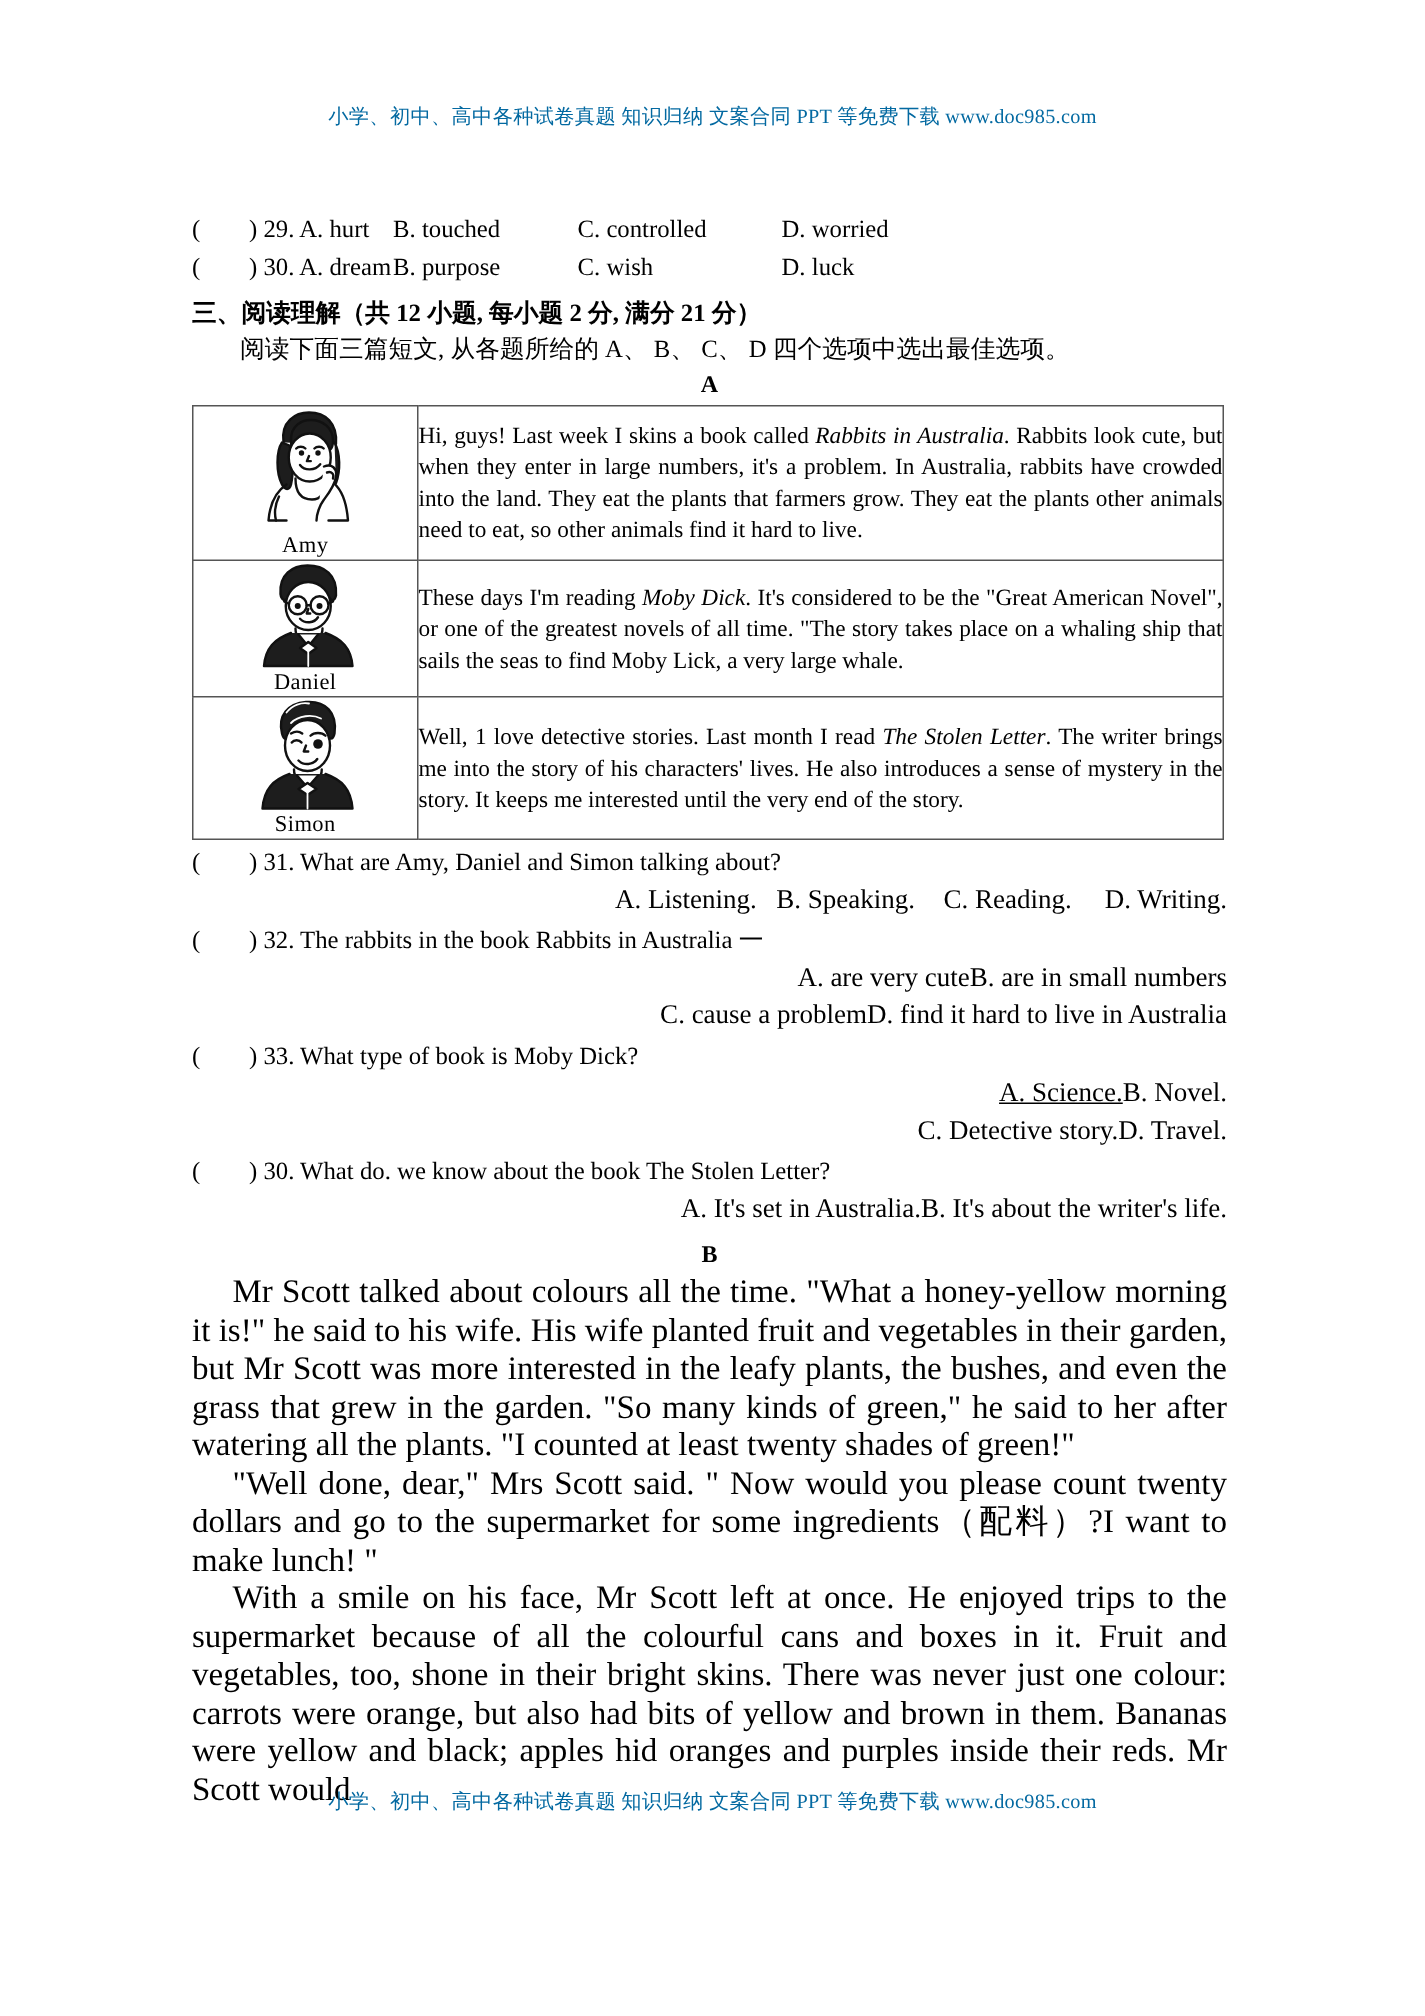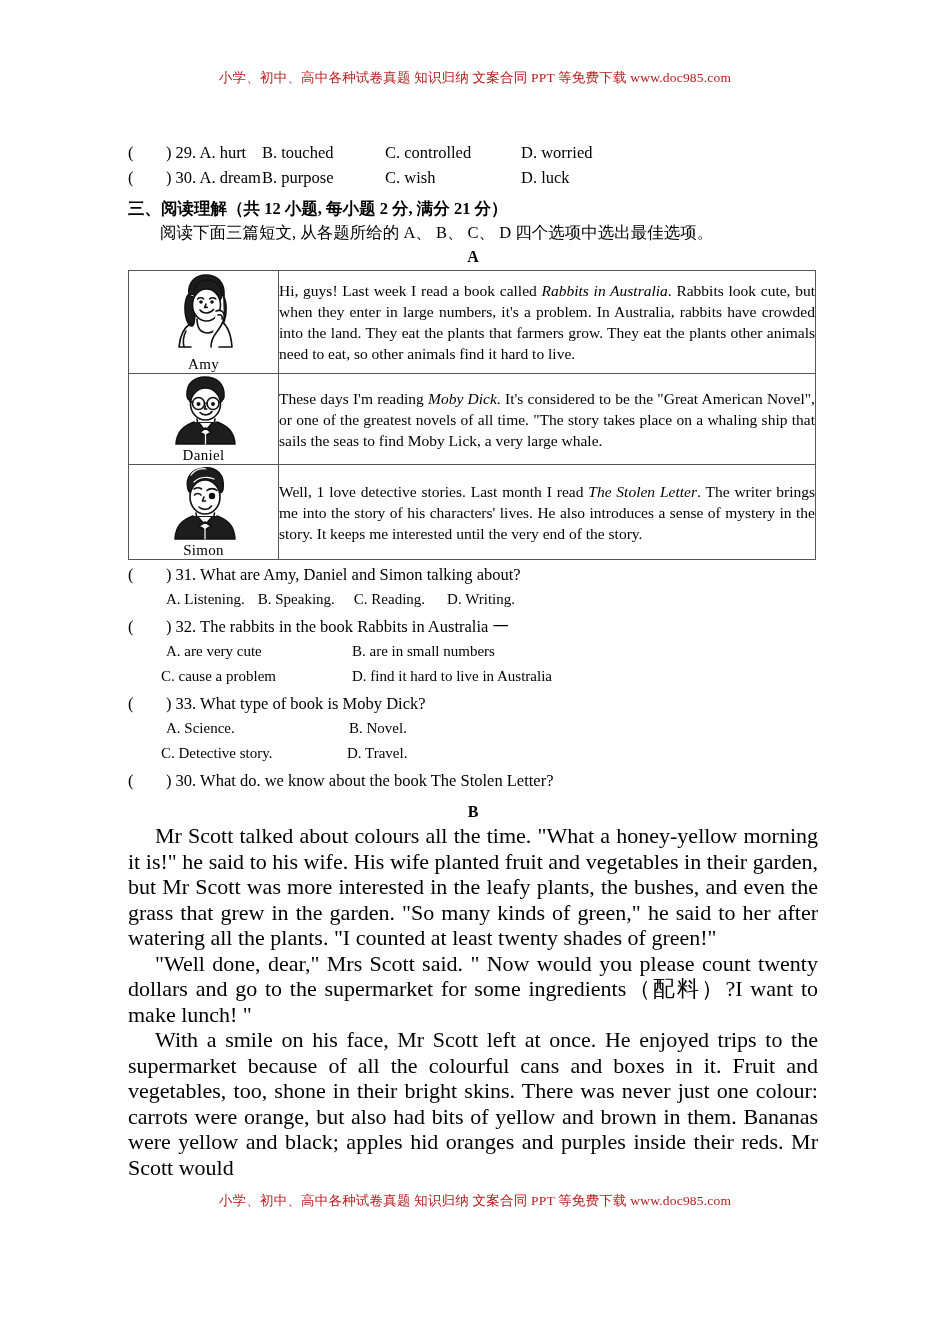--- a/index.html
+++ b/index.html
@@ -18,21 +18,21 @@
     width: 950px;
     height: 1344px;
     padding: 0;
   }
   .watermark {
     position: absolute;
     left: 0;
     width: 950px;
     text-align: center;
     font-size: 13.5px;
-    color: #b91c1c;
+    color: #0369a1;
     letter-spacing: 0.2px;
     white-space: nowrap;
   }
   .watermark-top { top: 69px; }
   .watermark-bottom { top: 1192px; }
 
   .content {
     position: absolute;
     left: 128px;
     top: 140px;
@@ -118,37 +118,38 @@
 
   
   .q-block { margin-top: 2px; }
   .q-line {
     font-size: 16.5px;
     line-height: 25px;
     white-space: nowrap;
   }
   .q-line .paren { display: inline-block; width: 38px; }
   .q-opts {
-    font-size: 15px;
+    font-size: 18px;
     line-height: 25px;
     white-space: nowrap;
     padding-left: 38px;
+    text-align: right;
   }
   .q31opts .o1 { display:inline-block; }
   .q31opts .o2 { display:inline-block; margin-left: 13px; }
   .q31opts .o3 { display:inline-block; margin-left: 19px; }
   .q31opts .o4 { display:inline-block; margin-left: 22px; }
 
   .q32opts1 .o1 { display:inline-block; width: 186px; }
   .q32opts1 .o2 { display:inline-block; }
   .q32opts2 { padding-left: 33px; }
   .q32opts2 .o3 { display:inline-block; width: 191px; }
   .q32opts2 .o4 { display:inline-block; }
 
-  .q33opts1 .o1 { display:inline-block; width: 183px; }
+  .q33opts1 .o1 { display:inline-block; width: 183px; text-decoration: underline; }
   .q33opts1 .o2 { display:inline-block; }
   .q33opts2 { padding-left: 33px; }
   .q33opts2 .o3 { display:inline-block; width: 186px; }
   .q33opts2 .o4 { display:inline-block; }
 
   .q34opts1 .o1 { display:inline-block; width: 199px; }
   .q34opts1 .o2 { display:inline-block; }
   .q34opts2 { padding-left: 33px; }
   .q34opts2 .o3 { display:inline-block; width: 212px; }
   .q34opts2 .o4 { display:inline-block; }
@@ -208,21 +209,21 @@
                 <path d="M60 50 C66 54 70 63 71 76 L58 76"></path>
                 <path d="M36 48 C36 58 40 62 47 62 C53 62 56 57 56 50"></path>
                 <path d="M55 40 C60 38 64 41 63 47 C62 53 58 58 55 62 C52 66 50 72 50 76" fill="#fff"></path>
                 <path d="M57 44 C60 43 62 45 61 48"></path>
                 <path d="M25 60 C22 66 22 72 23 76"></path>
               </g>
             </svg>
             <div class="avatar-name">Amy</div>
           </td>
           <td class="text-cell">
-            <span>Hi, guys! Last week I read a book called </span><i>Rabbits in Australia</i><span>. Rabbits look cute, but when they enter in large numbers, it's a problem. In Australia, rabbits have crowded into the land. They eat the plants that farmers grow. They eat the plants other animals need to eat, so other animals find it hard to live.</span>
+            <span>Hi, guys! Last week I skins a book called </span><i>Rabbits in Australia</i><span>. Rabbits look cute, but when they enter in large numbers, it's a problem. In Australia, rabbits have crowded into the land. They eat the plants that farmers grow. They eat the plants other animals need to eat, so other animals find it hard to live.</span>
           </td>
         </tr>
 
         <tr>
           <td class="avatar-cell">
             <svg class="avatar-art" width="86" height="72" viewBox="0 0 86 72">
               <g fill="none" stroke="#111" stroke-width="1.6" stroke-linecap="round" stroke-linejoin="round">
                 <path d="M26 22 C25 9 34 3 44 3 C55 3 64 9 63 23 C62 27 60 27 58 24 C52 18 36 19 31 25 C29 27 26.5 26 26 22 Z" fill="#1d1d1d"></path>
                 <ellipse cx="44.5" cy="30" rx="15" ry="16" fill="#fff" stroke="#111"></ellipse>
                 <circle cx="37.5" cy="29.5" r="6" fill="#fff"></circle>
@@ -308,20 +309,23 @@
       </div>
       <div class="q-opts q33opts2">
         <span class="o3">C. Detective story.</span><span class="o4">D. Travel.</span>
       </div>
     </div>
 
     <div class="q-block">
       <div class="q-line">
         <span class="paren">(</span><span>)  30. What do. we know about the book The Stolen Letter?</span>
       </div>
+      <div class="q-opts q34opts1">
+        <span class="o1">A. It's set in Australia.</span><span class="o2">B. It's about the writer's life.</span>
+      </div>
     </div>
 
     <div class="passage-letter b-letter">B</div>
     <p class="para p1">Mr Scott talked about colours all the time. "What a honey-yellow morning it is!" he said to his wife. His wife planted fruit and vegetables in their garden, but Mr Scott was more interested in the leafy plants, the bushes, and even the grass that grew in the garden. "So many kinds of green," he said to her after watering all the plants. "I counted at least twenty shades of green!"</p>
     <p class="para p2">"Well done, dear," Mrs Scott said. " Now would you please count twenty dollars and go to the supermarket for some ingredients（配料）?I want to make lunch! "</p>
     <p class="para p3">With a smile on his face, Mr Scott left at once. He enjoyed trips to the supermarket because of all the colourful cans and boxes in it. Fruit and vegetables, too, shone in their bright skins. There was never just one colour: carrots were orange, but also had bits of yellow and brown in them. Bananas were yellow and black; apples hid oranges and purples inside their reds. Mr Scott would</p>
 
   </div>
 
   <div class="watermark watermark-bottom">小学、初中、高中各种试卷真题 知识归纳 文案合同 PPT 等免费下载  www.doc985.com</div>

